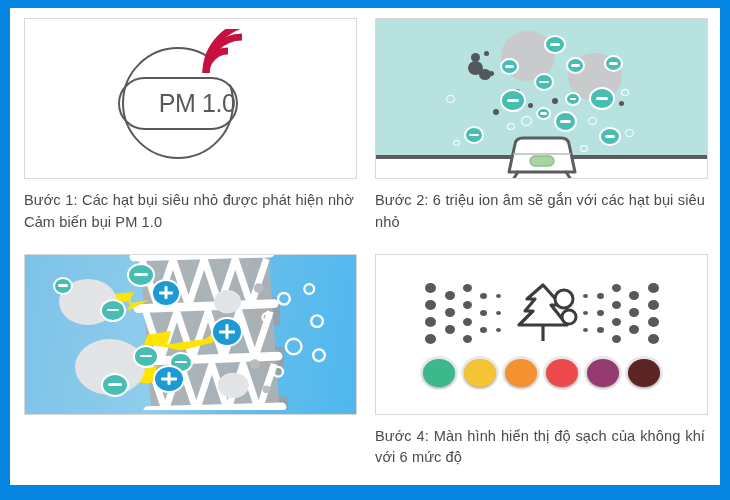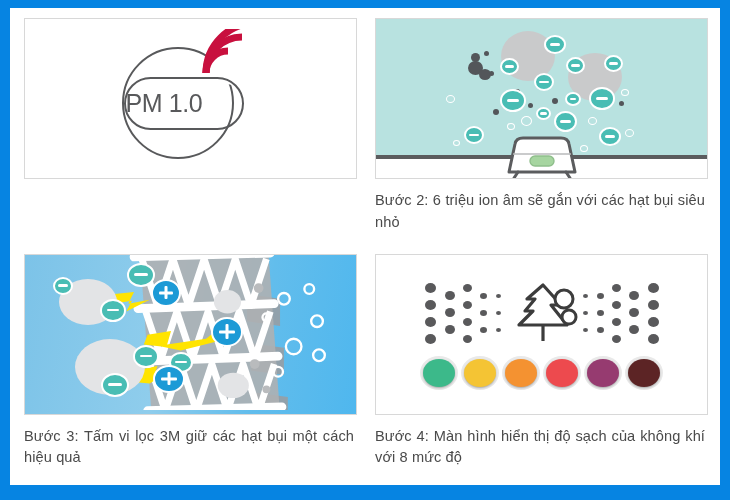--- a/index.html
+++ b/index.html
@@ -89,28 +89,28 @@
   .pm-ring::after {
     content: "";
     position: absolute;
     right: -9px; top: -7px;
     width: 34px; height: 40px;
     background: #ffffff;
     transform: rotate(16deg);
   }
   .pm-pill {
     position: absolute;
-    left: 8px; top: 48px;
+    left: 2px; top: 48px;
     width: 120px; height: 53px;
     border: 2.4px solid #58595b;
     border-radius: 28px;
     box-sizing: border-box;
     display: flex;
     align-items: center;
-    justify-content: flex-start;
+    justify-content: flex-end;
     background: transparent;
   }
   .pm-pill span {
     font-size: 25px;
     color: #58595b;
     letter-spacing: -.4px;
     font-family: "Liberation Sans", sans-serif;
   }
   .pm-waves {
     position: absolute;
@@ -259,20 +259,21 @@
             <svg class="pm-waves" viewBox="0 0 62 62">
               <path d="M4 44 A22 22 0 0 1 26 22" fill="none" stroke="#c8103e" stroke-width="7" stroke-linecap="butt"></path>
               <path d="M4 30 A36 36 0 0 1 40 -6" fill="none" stroke="#c8103e" stroke-width="7" stroke-linecap="butt" transform="translate(0,14)"></path>
               <path d="M4 16 A50 50 0 0 1 54 -34" fill="none" stroke="#c8103e" stroke-width="7" stroke-linecap="butt" transform="translate(0,28)"></path>
             </svg>
             <div class="pm-pill">
               <span>PM 1.0</span>
             </div>
           </div>
         </div>
+        <div class="caption">Bước 1: Các hạt bụi siêu nhỏ được phát hiện nhờ Cảm biến bụi PM 1.0</div>
       </div>
 
       <div class="step">
         <div class="illus">
           <div class="p2-sky"></div>
           <div class="p2-floor"></div>
           <div class="p2-below"></div>
 
           <div class="cloud" style="left:125px;top:12px;width:54px;height:50px;"></div>
           <div class="cloud" style="left:192px;top:34px;width:54px;height:48px;"></div>
@@ -416,21 +417,20 @@
               <i></i>
             </div>
           <div class="ion" style="left:76px;top:118px;width:28px;height:24px;">
               <i></i>
             </div>
 
           <div class="plus" style="left:126px;top:24px;width:30px;height:28px;"></div>
           <div class="plus" style="left:186px;top:62px;width:32px;height:30px;"></div>
           <div class="plus" style="left:128px;top:110px;width:32px;height:28px;"></div>
         </div>
-        <div class="caption">Bước 3: Tấm vi lọc 3M giữ các hạt bụi một cách hiệu quả</div>
       </div>
 
       <div class="step">
         <div class="illus">
           <div class="p4-wrap">
 
             <div class="p4-top">
 
               <div class="pdot" style="left:8px;top:2px;width:11px;height:10px;"></div>
               <div class="pdot" style="left:8px;top:19px;width:11px;height:10px;"></div>
@@ -480,18 +480,18 @@
               <div class="level" style="background: rgb(60, 185, 138);"></div>
               <div class="level" style="background: rgb(244, 196, 52);"></div>
               <div class="level" style="background: rgb(244, 146, 49);"></div>
               <div class="level" style="background: rgb(237, 74, 78);"></div>
               <div class="level" style="background: rgb(150, 59, 112);"></div>
               <div class="level" style="background: rgb(92, 36, 37);"></div>
             </div>
 
           </div>
         </div>
-        <div class="caption">Bước 4: Màn hình hiển thị độ sạch của không khí với 8 mức độ</div>
+        <div class="caption">Bước 4: Màn hình hiển thị độ sạch của không khí với 6 mức độ</div>
       </div>
 
     </div>
   </div>
 </div>
 
 </body></html>

